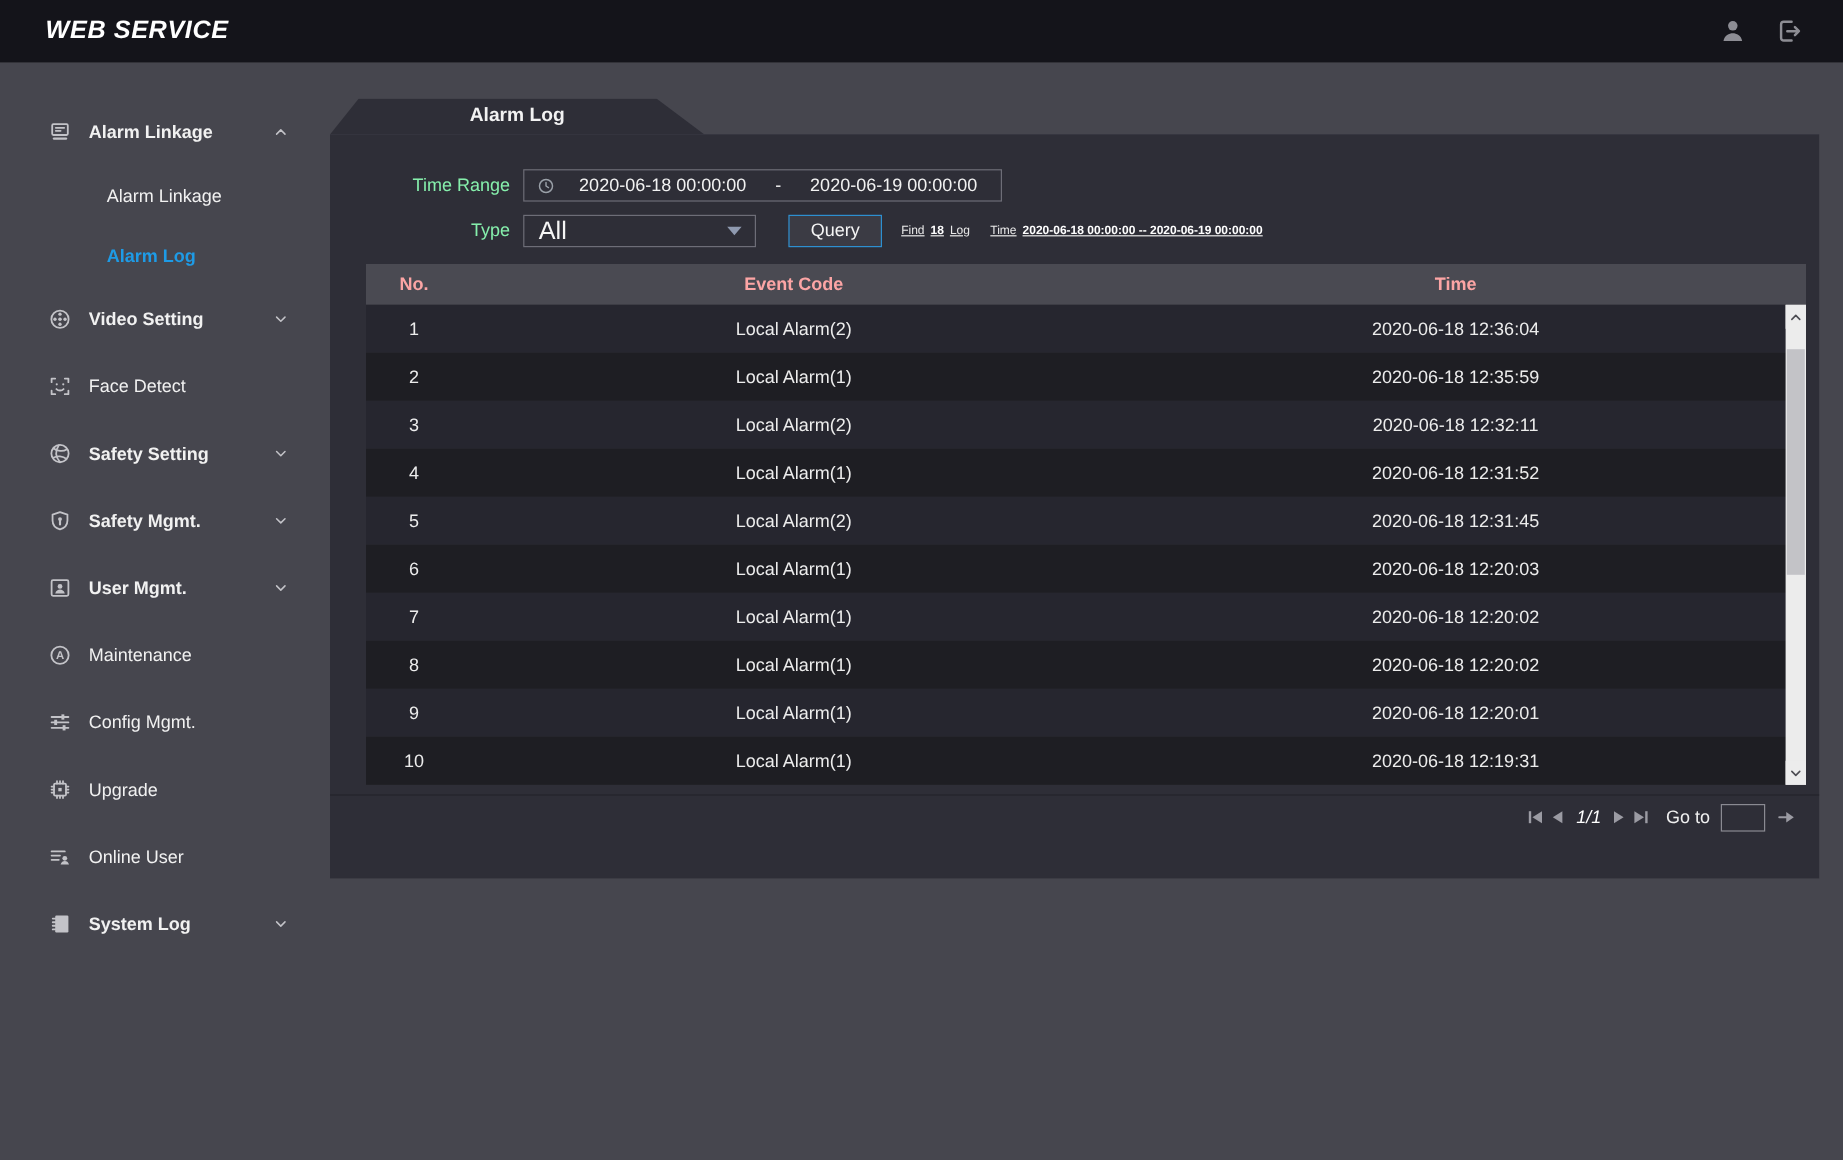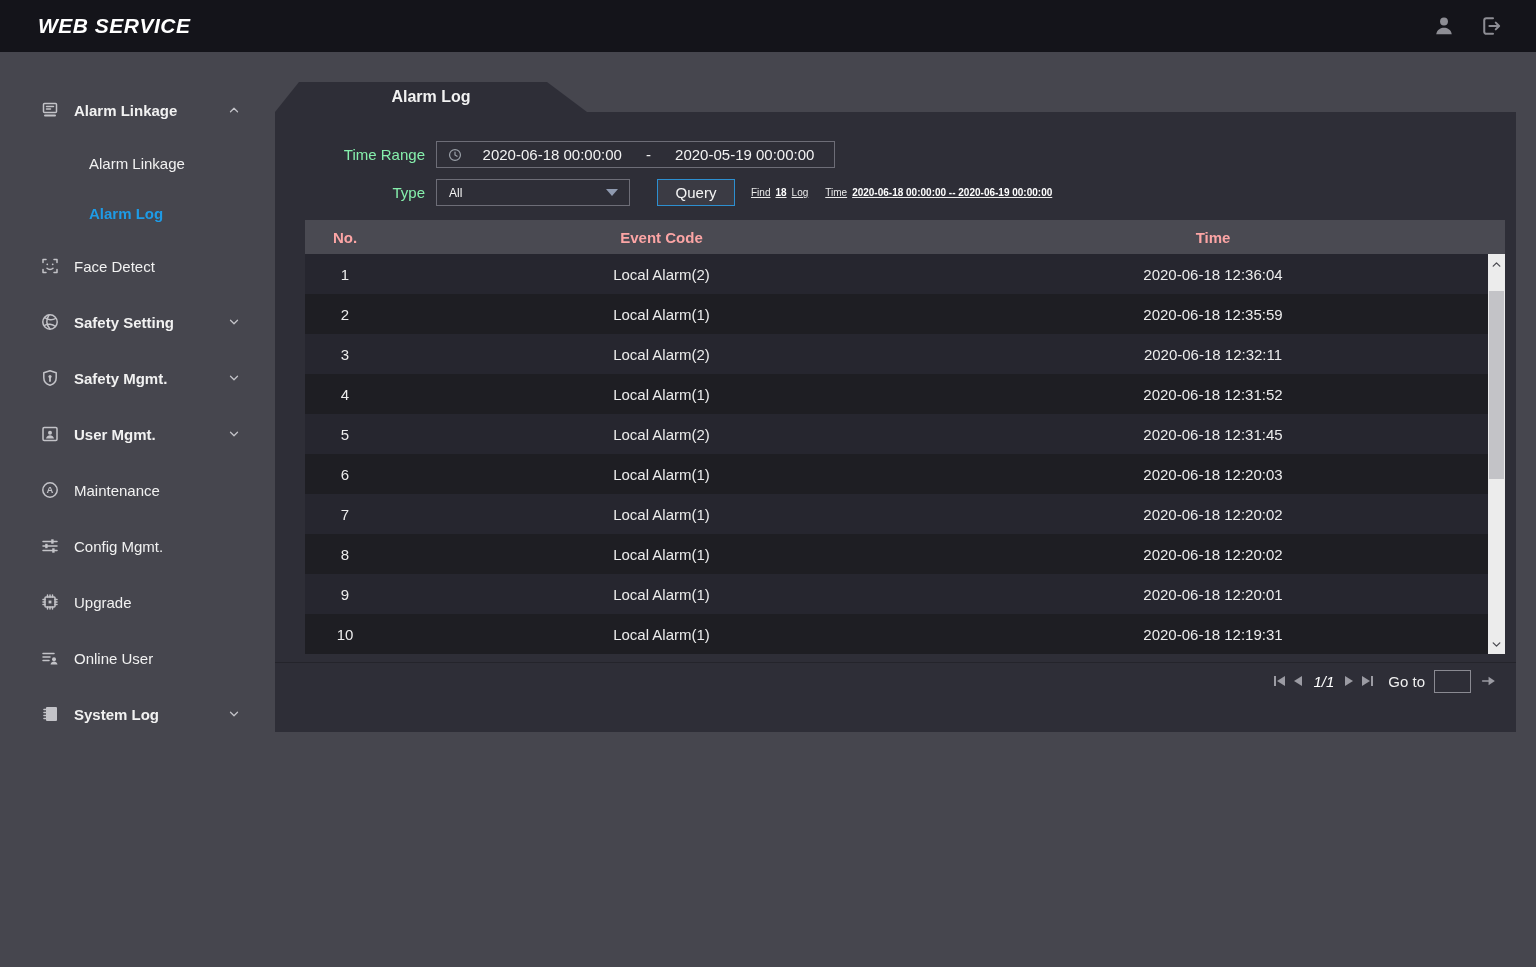--- a/index.html
+++ b/index.html
@@ -41,21 +41,21 @@
   .filter-row { position:absolute; left:0; display:flex; align-items:center; height:27px; }
   .row1 { top:29px; } .row2 { top:67px; }
   .flabel { width:150px; text-align:right; margin-right:11px; font-size:15px; color:#86efac; }
   .time-box { width:399px; height:27px; border:1px solid #6d6d77; display:flex; align-items:center; }
   .time-box .clock { width:16px; height:16px; margin-left:10px; color:#9aa0a8; display:inline-flex; }
   .time-box .clock svg { width:16px; height:16px; }
   .time-box .tval { flex:1; text-align:center; font-size:15px; color:#f2f2f2; }
   .time-box .tdash { width:14px; text-align:center; font-size:15px; color:#f2f2f2; }
   .select { width:194px; height:27px; border:1px solid #6d6d77; display:flex; align-items:center;
     cursor:pointer; }
-  .select .sel-val { margin-left:12px; font-size:12px; color:#f5f5f5; }
+  .select .sel-val { margin-left:12px; font-size:21px; color:#f5f5f5; }
   .sel-arrow { margin-left:auto; margin-right:11px; width:0; height:0;
     border-left:6px solid transparent; border-right:6px solid transparent;
     border-top:7px solid #8f9ab0; }
   .query-btn { margin-left:27px; width:78px; height:27px; background:#3b3b44;
     border:1px solid #2d8fd0; color:#f5f5f5; font-size:15px;
     font-family:"Liberation Sans", sans-serif; cursor:pointer; }
   .find-text { margin-left:16px; font-size:10px; color:#e9e9e9; display:flex; gap:5px;
     white-space:nowrap;text-decoration:underline; }
   .find-text b { font-weight:700; color:#fff; }
   .find-text .gap { width:7px; }
@@ -138,20 +138,38 @@
     <div class="side-item sub">
 
       <span class="label">Alarm Linkage</span>
 
     </div>
     <div class="side-item sub active">
 
       <span class="label">Alarm Log</span>
 
     </div>
+    <div class="side-item has-chevron">
+      <span class="s-icon">
+        <svg viewBox="0 0 20 20" fill="none" stroke="currentColor" stroke-width="1.5" stroke-linecap="round" stroke-linejoin="round">
+          <circle cx="10" cy="10" r="7.2"></circle>
+          <circle cx="10" cy="10" r="1.5" fill="currentColor" stroke="none"></circle>
+          <circle cx="10" cy="5.8" r="1.4" fill="currentColor" stroke="none"></circle>
+          <circle cx="10" cy="14.2" r="1.4" fill="currentColor" stroke="none"></circle>
+          <circle cx="5.8" cy="10" r="1.4" fill="currentColor" stroke="none"></circle>
+          <circle cx="14.2" cy="10" r="1.4" fill="currentColor" stroke="none"></circle>
+        </svg>
+      </span>
+      <span class="label">Video Setting</span>
+      <span class="chev">
+        <svg viewBox="0 0 20 20" fill="none" stroke="currentColor" stroke-width="1.5" stroke-linecap="round" stroke-linejoin="round">
+          <polyline points="5,7.5 10,12.5 15,7.5" stroke-width="1.8"></polyline>
+        </svg>
+      </span>
+    </div>
     <div class="side-item">
       <span class="s-icon">
         <svg viewBox="0 0 20 20" fill="none" stroke="currentColor" stroke-width="1.5" stroke-linecap="round" stroke-linejoin="round">
           <path d="M3 6.5V3.5h3M14 3.5h3v3M17 13.5v3h-3M6 16.5H3v-3"></path>
           <circle cx="7.3" cy="8.3" r=".9" fill="currentColor" stroke="none"></circle>
           <circle cx="12.7" cy="8.3" r=".9" fill="currentColor" stroke="none"></circle>
           <path d="M7 12.2c1.6 1.6 4.4 1.6 6 0"></path>
         </svg>
       </span>
       <span class="label">Face Detect</span>
@@ -273,21 +291,21 @@
     <span class="flabel">Time Range</span>
     <div class="time-box">
       <span class="clock">
           <svg viewBox="0 0 20 20" fill="none" stroke="currentColor" stroke-width="1.5" stroke-linecap="round" stroke-linejoin="round">
             <circle cx="10" cy="10" r="6.8"></circle>
             <path d="M10 6.3V10l2.6 1.6"></path>
           </svg>
         </span>
       <span class="tval">2020-06-18 00:00:00</span>
       <span class="tdash">-</span>
-      <span class="tval">2020-05-19 00:00:00</span>
+      <span class="tval">2020-06-19 00:00:00</span>
     </div>
   </div>
 
   <div class="filter-row row2">
     <span class="flabel">Type</span>
     <div class="select">
       <span class="sel-val">All</span>
       <span class="sel-arrow"></span>
     </div>
     <button class="query-btn">Query</button>

